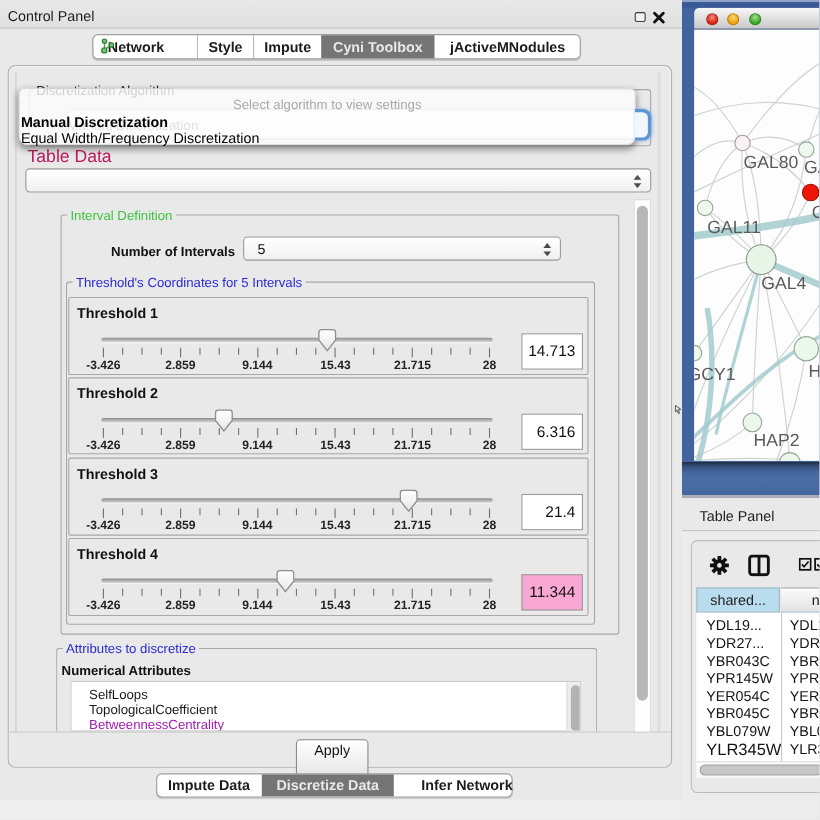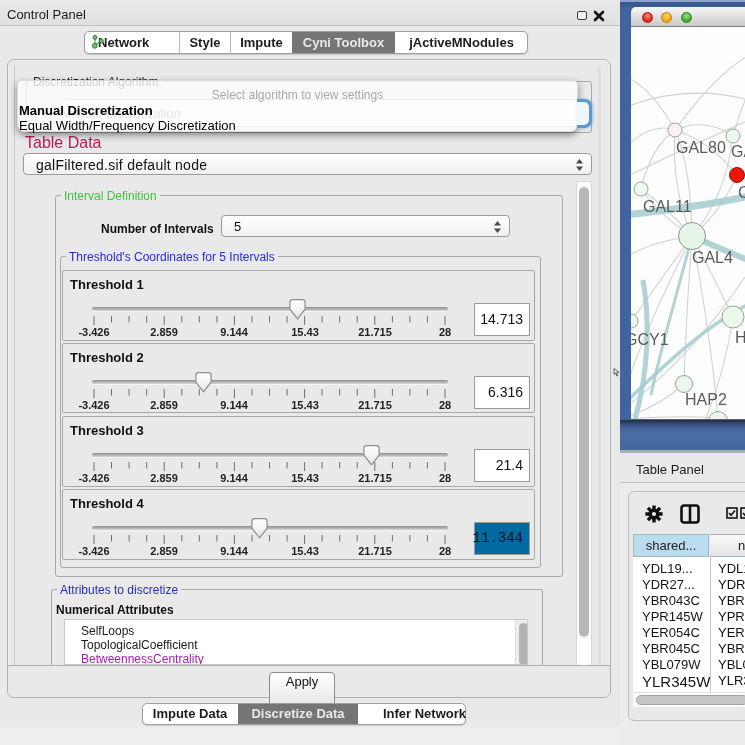--- a/index.html
+++ b/index.html
@@ -32,21 +32,20 @@
 <div class="abs" style="left:60px;top:99px;width:532px;height:28px;border-radius:7px;background:#fdfdfd;border:1px solid #a8bdd6">
     <div style="position:absolute;left:0px;top:7px;font-size:12.5px;color:#777">Manual Discretization</div>
   </div>
 <div class="abs" style="left:577px;top:99px;width:15px;height:29px;border:3px solid #5b96d6;border-left:none;border-radius:0 8px 8px 0;background:#f2f7fc;box-shadow:1px 0 3px rgba(90,150,220,.6);z-index:40"></div>
 <div class="abs" style="left:17px;top:80px;width:561px;height:52px;background:rgba(253,253,253,.8);border:1px solid rgba(190,190,190,.5);border-radius:5px 5px 8px 8px;box-shadow:0 3px 7px rgba(0,0,0,.45);z-index:30"></div>
 <div class="abs" style="left:17px;top:88px;width:561px;text-align:center;font-size:12px;color:#a9a9a9;z-index:31">Select algorithm to view settings</div>
 <div class="abs b" style="left:19px;top:103px;font-size:13px;color:#000;z-index:31">Manual Discretization</div>
 <div class="abs" style="left:19px;top:118px;font-size:13px;color:#000;z-index:31">Equal Width/Frequency Discretization</div>
 <div class="abs" style="left:25px;top:134px;font-size:16px;color:#be185d">Table Data</div>
 <div class="abs" style="left:23px;top:153px;width:569px;height:22px;background:linear-gradient(#ffffff,#f0f0f0);border:1px solid #9b9b9b;border-radius:4px">
-    <div style="position:absolute;left:12px;top:0;font-size:14px;color:#111;line-height:22px"><span style="letter-spacing:.25px">galFiltered.sif default node</span></div>
     <svg style="position:absolute;left:551px;top:5px" width="9" height="12" viewBox="0 0 9 12">
       <path d="M4.5 0 L8 4.4 L1 4.4 Z" fill="#4a4a4a"></path>
       <path d="M4.5 12 L8 7.6 L1 7.6 Z" fill="#4a4a4a"></path>
     </svg>
   </div>
 <div class="abs" style="left:598px;top:66px;width:5px;height:628px;background:linear-gradient(90deg,#d9d9d9,#efefef)"></div>
 <div class="abs" style="left:14px;top:66px;width:1px;height:628px;background:#c9c9c9"></div>
 <div class="abs" style="left:576px;top:181px;width:16px;height:513px;background:#fdfdfd;border:1px solid #d9d9d9"></div>
 <div class="abs" style="left:579px;top:187px;width:10px;height:450px;background:#b7b7b7;border-radius:5px"></div>
 <div class="abs" style="left:55px;top:195px;width:508px;height:382px;border:1px solid #a8a8a8;border-radius:3px"></div>
@@ -154,21 +153,21 @@
     <svg style="position:absolute;left:187.5px;top:28px" width="17" height="21" viewBox="0 0 17 21">
       <path d="M3.5 0.7 H13.5 A2.6 2.6 0 0 1 16.1 3.3 V10.2 L8.5 19.8 L0.9 10.2 V3.3 A2.6 2.6 0 0 1 3.5 0.7 Z" fill="url(#gthumb)" stroke="#8e8e8e" stroke-width="1.2"></path>
       <defs>
         <linearGradient id="gthumb" x1="0" y1="0" x2="0" y2="1">
           <stop offset="0" stop-color="#ffffff"></stop>
           <stop offset="0.55" stop-color="#f2f2f2"></stop>
           <stop offset="1" stop-color="#e3e3e3"></stop>
         </linearGradient>
       </defs>
     </svg>
-    <div style="position:absolute;left:410.5px;top:31.5px;width:56px;height:33px;background:#0369a1;border:1px solid #9a9a9a;font-family:Liberation Mono, monospace;">
+    <div style="position:absolute;left:410.5px;top:31.5px;width:56px;height:33px;background:#f9a8d4;border:1px solid #9a9a9a;">
       <div style="position:absolute;right:5.5px;top:0;font-size:14px;color:#111;line-height:31px">11.344</div>
     </div>
   </div>
 <div class="abs" style="left:51px;top:589px;width:492px;height:76px;border:1px solid #a8a8a8;border-bottom:none;border-radius:3px 3px 0 0"></div>
 <div class="abs" style="left:57px;top:583px;font-size:12px;color:#2a2ad4;background:#e9e9e9;padding:0 3px">Attributes to discretize</div>
 <div class="abs b" style="left:56px;top:603px;font-size:12px;color:#111">Numerical Attributes</div>
 <div class="abs" style="left:64px;top:619px;width:464px;height:46px;background:#fff;border:1px solid #c9c9c9;overflow:hidden">
     <div style="position:absolute;left:16px;top:4px;font-size:12px;color:#1a1a1a">SelfLoops</div>
     <div style="position:absolute;left:16px;top:18px;font-size:12px;color:#1a1a1a">TopologicalCoefficient</div>
     <div style="position:absolute;left:16px;top:32px;font-size:12px;color:#a21caf">BetweennessCentrality</div>

